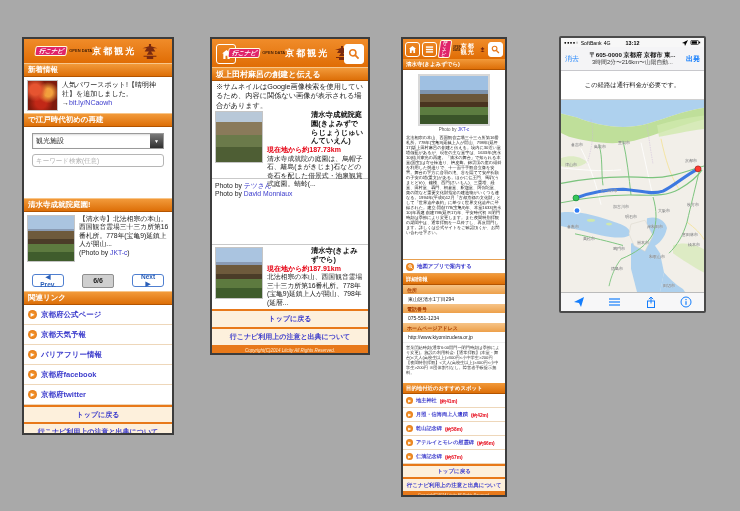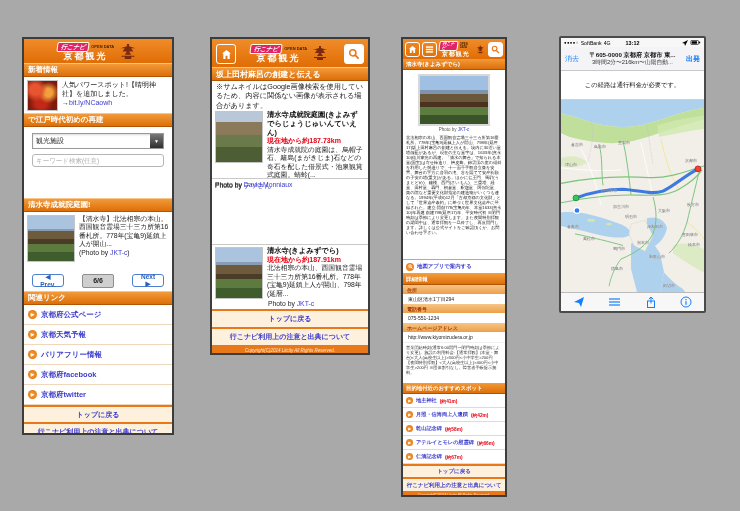--- a/index.html
+++ b/index.html
@@ -3,21 +3,21 @@
 <meta charset="utf-8">
 <style>
   html,body{margin:0;padding:0;}
   .stage{position:relative;width:740px;height:511px;background:#a9a9a9;overflow:hidden;
          font-family:"Liberation Sans",sans-serif;}
   .panel{position:absolute;background:#fff;border:2px solid #3c3c3c;box-sizing:border-box;
          overflow:hidden;display:flex;flex-direction:column;}
   
   .hdr{background:linear-gradient(#f08c2a,#e06d05);display:flex;align-items:center;justify-content:center;position:relative;flex:none;}
   .logo{display:flex;align-items:center;gap:3px;}
-  .logo-col{display:flex;flex-direction:column;align-items:center;line-height:1;}
+  .logo-col{display:flex;flex-direction:row;align-items:center;line-height:1;}
   .logo-badge{background:#e0246a;color:#fff;font-weight:bold;font-style:italic;font-size:6px;
               padding:1px 3px;border-radius:2px;border:1px solid #ffd;transform:skewX(-8deg);}
   .logo-od{color:#4a2408;font-weight:bold;font-size:4px;margin-left:2px;}
   .logo-row{display:flex;align-items:center;}
   .logo-title{color:#fff;font-size:9px;font-weight:bold;letter-spacing:2px;font-family:"Liberation Serif",serif;}
   .bar{background:linear-gradient(#f29a3a,#dd6f08);color:#fff;font-weight:bold;font-size:7.5px;
        padding:0 4px;display:flex;align-items:center;border-top:1px solid #f8c68a;
        border-bottom:1px solid #b35400;flex:none;}
   .cream{background:#fdf0dc;color:#3b3bcc;font-weight:bold;display:flex;align-items:center;
          justify-content:center;border-top:2px solid #e8791a;flex:none;}
@@ -76,21 +76,21 @@
   .p2 .icon-btn.search{right:4px;}
   .p2 .bar{height:12px;font-size:8px;}
   .notice{font-size:7.2px;line-height:9.4px;color:#222;padding:1px 4px;height:28px;flex:none;box-sizing:border-box;}
   .spot{border-bottom:1px solid #c9c9c9;flex:none;box-sizing:border-box;padding:2px 3px 0;}
   .spot-main{display:flex;gap:4px;}
   .spot .thumb{width:46px;height:50px;}
   .t-garden{background:linear-gradient(180deg,#b8c8d8 0 20%,#8a7a5a 20% 45%,#6b7a4a 45% 70%,#4e5e34 70%);}
   .t-pagoda-bw{background:radial-gradient(circle at 50% 28%,#fafafa 0 12%,transparent 32%),
       linear-gradient(180deg,#d2d2d2 0 25%,#9a9a9a 25% 45%,#565656 45% 75%,#303030 75%);}
   .spot-txt{flex:1;min-width:0;}
-  .spot-title{font-size:7.3px;line-height:8.8px;font-weight:bold;color:#111;}
+  .spot-title{font-size:7.3px;line-height:8.8px;font-weight:bold;color:#111;margin-left:44px;}
   .spot-dist{font-size:7px;line-height:8.6px;font-weight:bold;}
   .spot-desc{font-size:6.8px;line-height:8.5px;color:#222;}
   .photoby{font-size:6.8px;line-height:9px;color:#222;}
   .photoby.indent{margin-left:53px;}
   .p2 .cream{height:16px;font-size:7px;}
   .p2 .copyright{height:10px;font-size:4.5px;margin-top:auto;}
   
   .p3{left:401px;top:37px;width:106px;height:460px;}
   .p3 .hdr{height:20px;justify-content:flex-start;padding:0 2px;gap:2px;}
   .p3 .icon-btn{width:13px;height:13px;}

